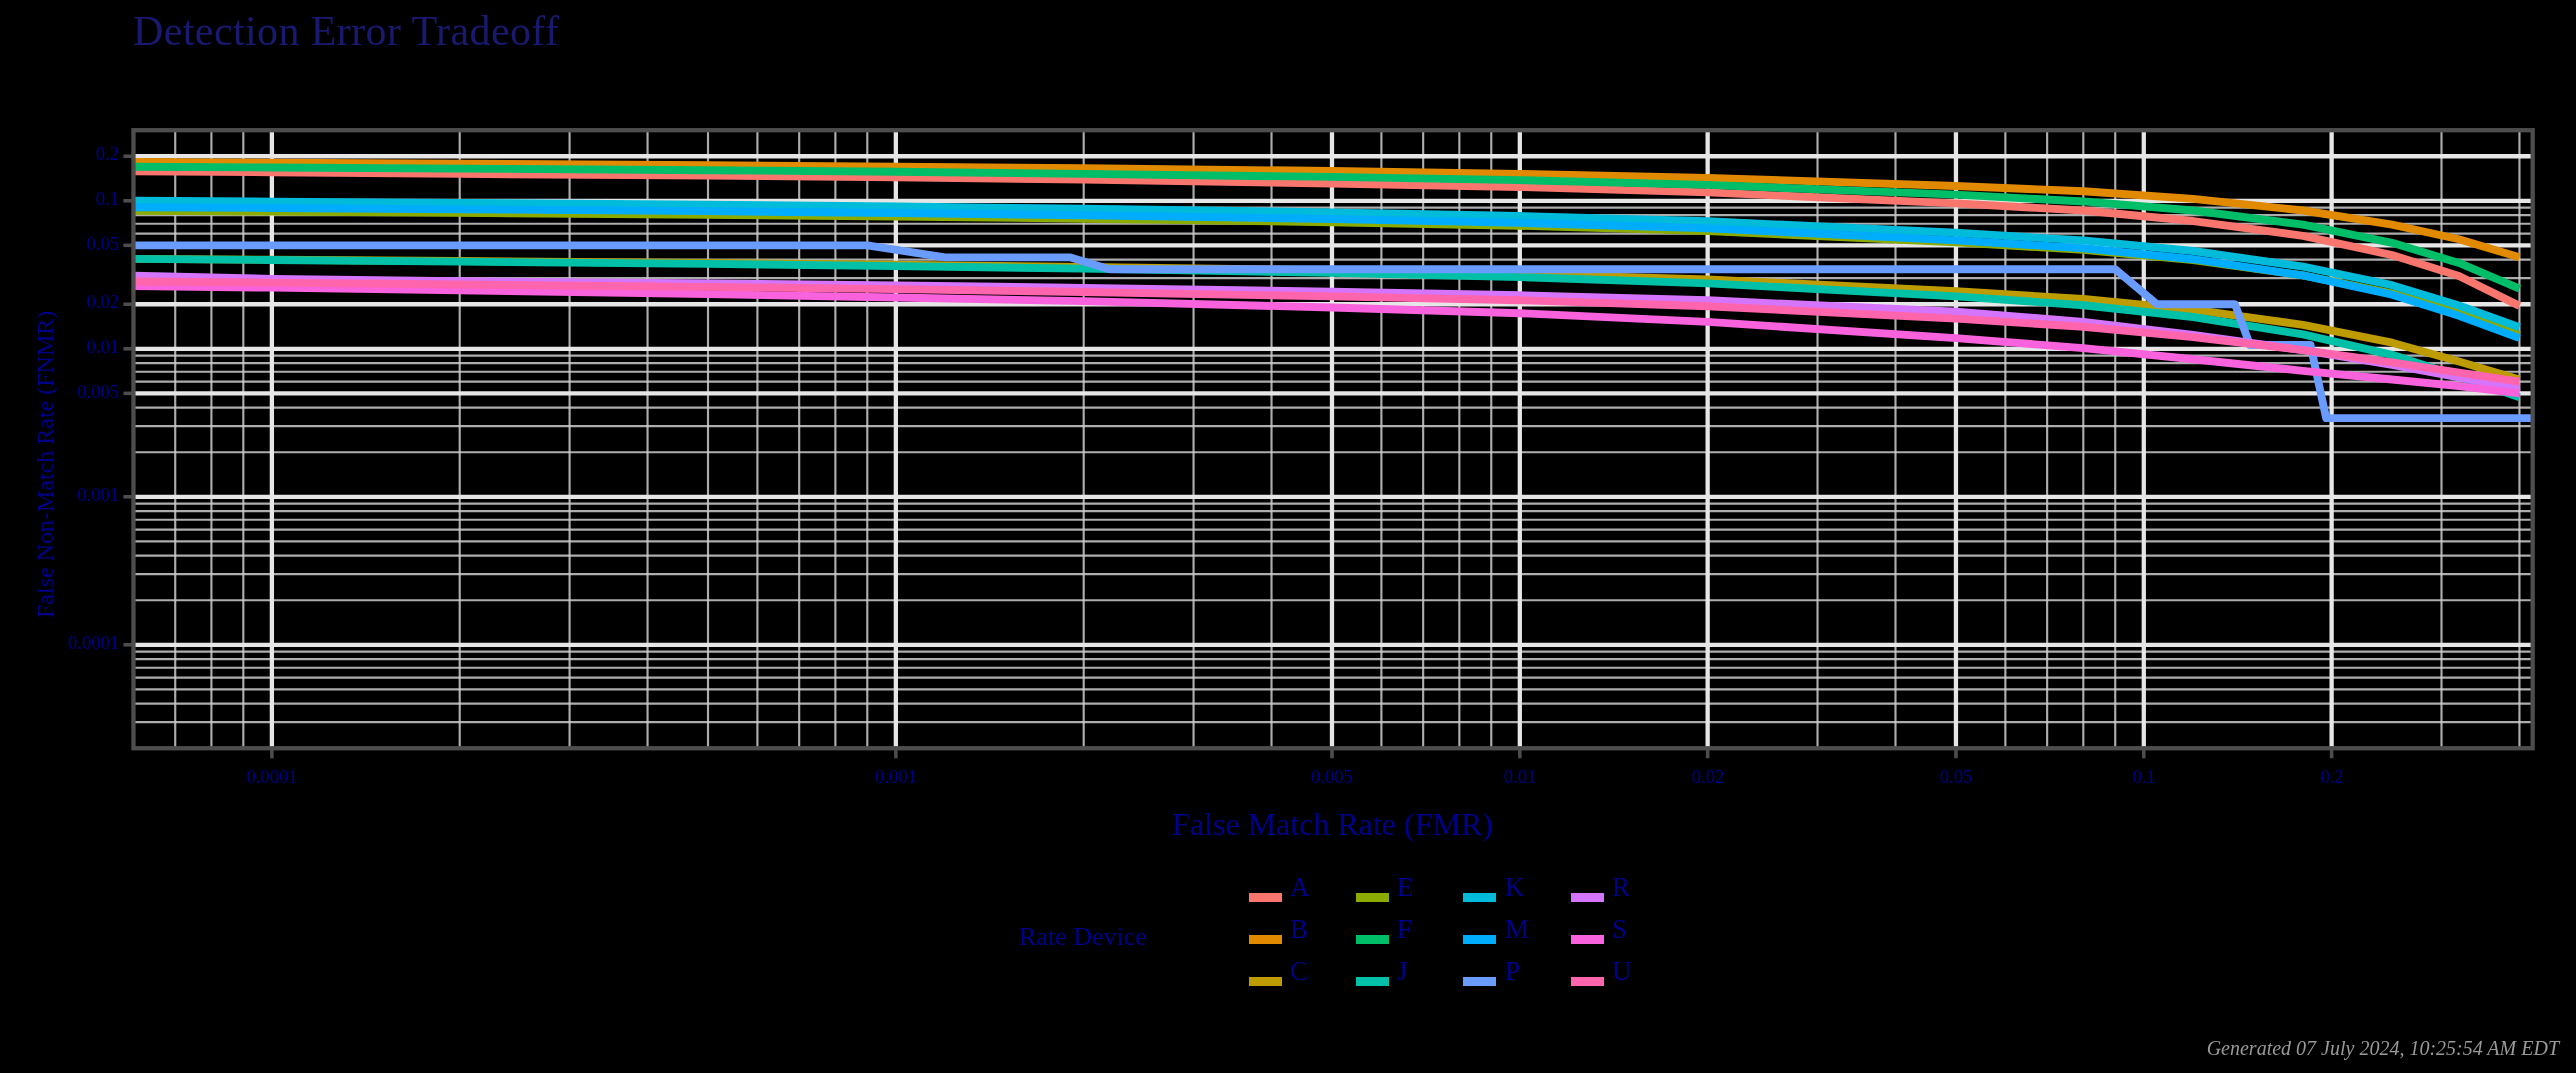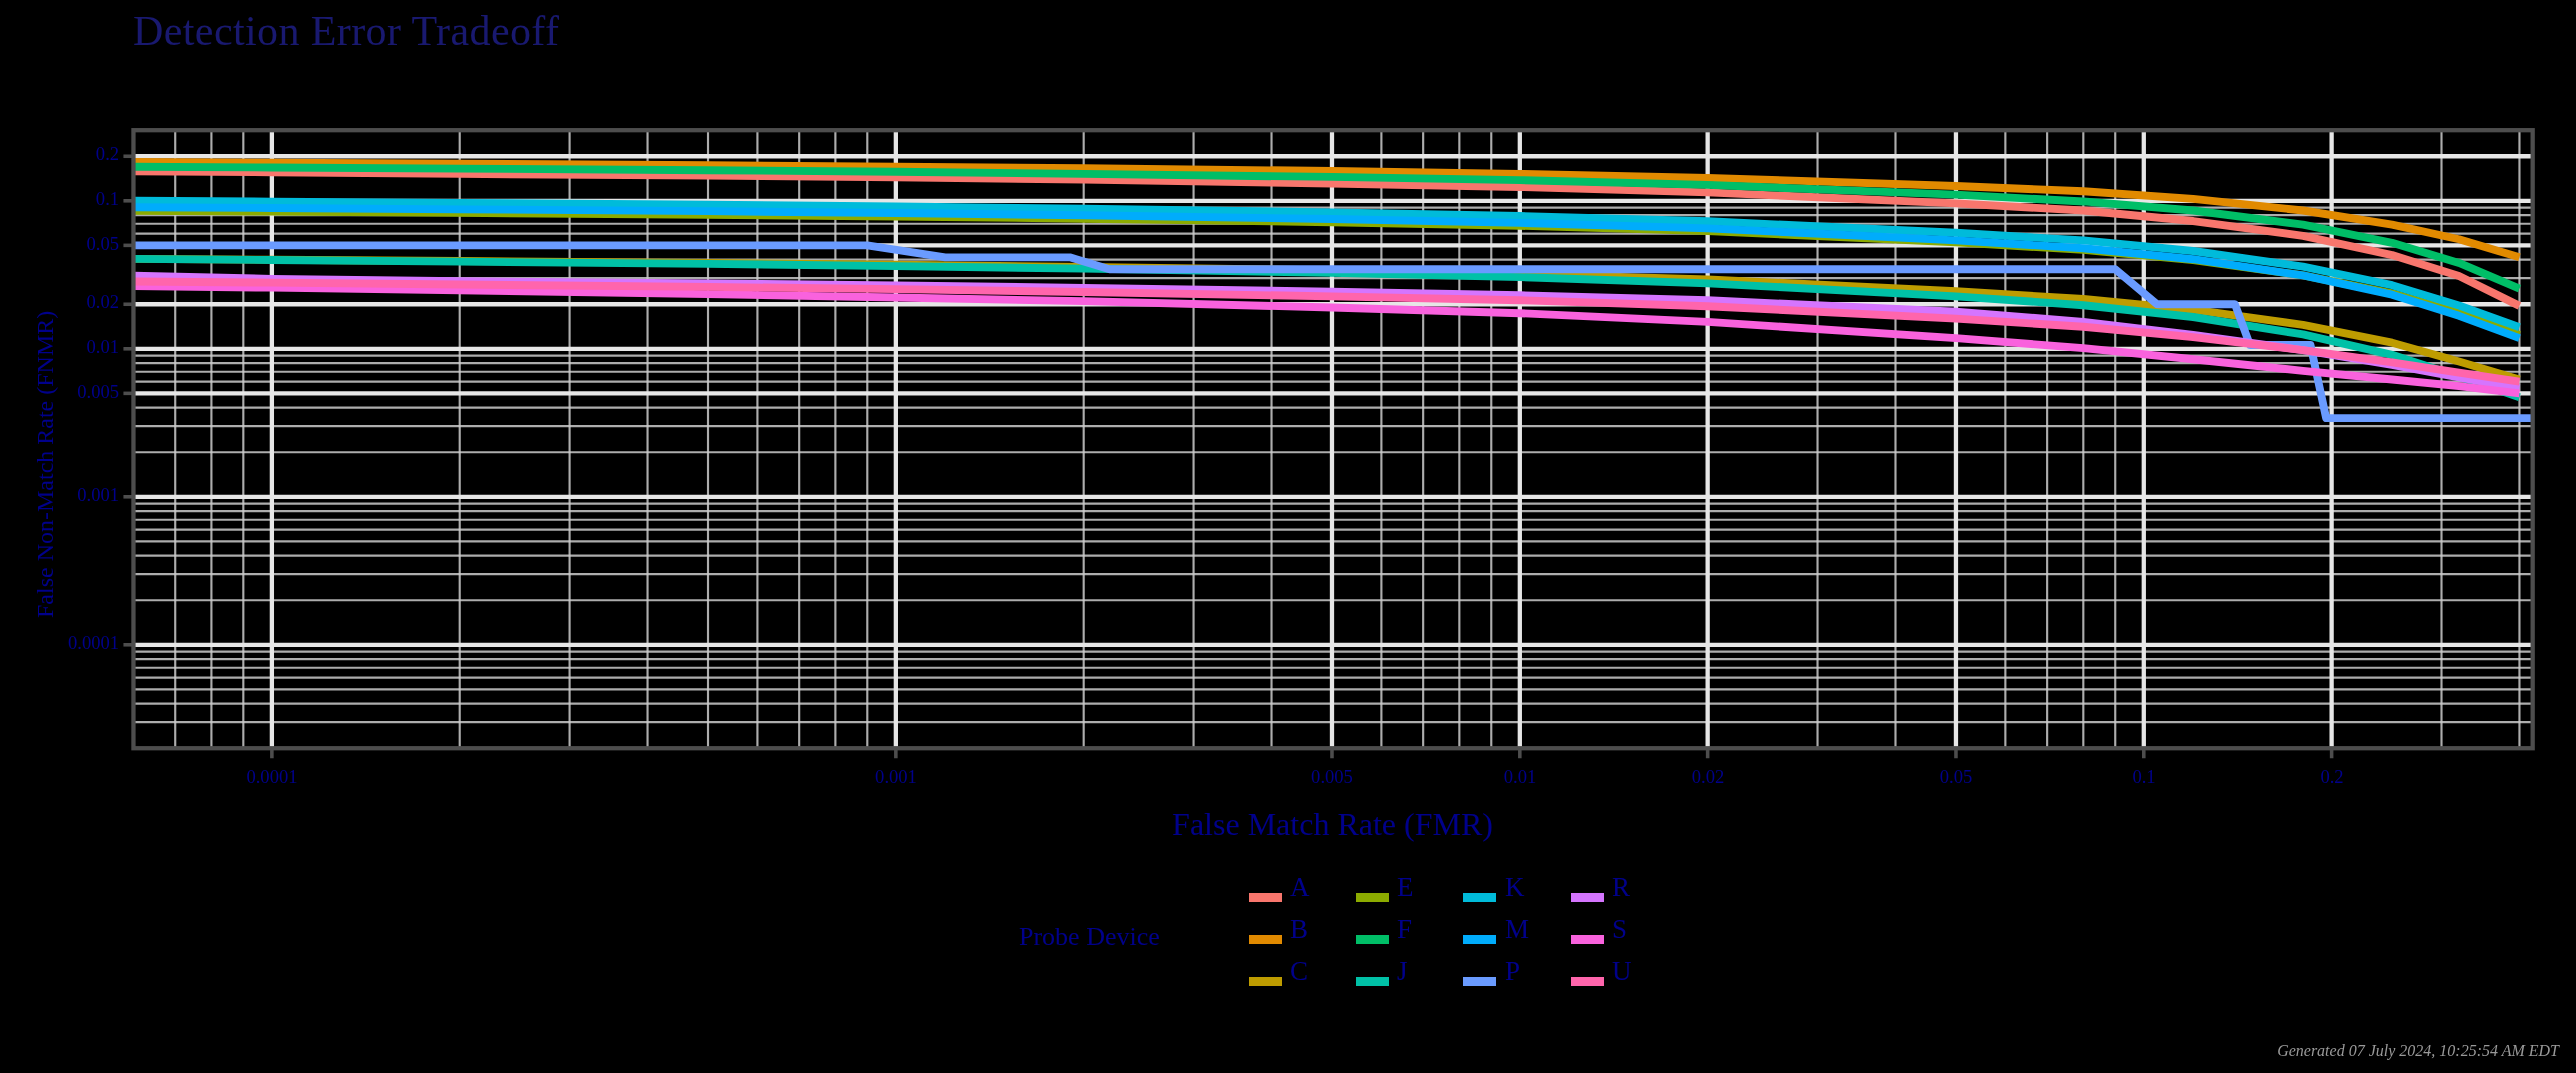--- a/index.html
+++ b/index.html
@@ -4,21 +4,21 @@
 <style>
   html,body{margin:0;padding:0;background:#000;}
   body{width:2576px;height:1073px;overflow:hidden;font-family:"Liberation Serif",serif;}
   #root{position:relative;width:2576px;height:1073px;background:#000000;}
   .ttl{position:absolute;left:133px;top:7.2px;font-size:42px;color:#191970;font-family:"Liberation Serif",serif;letter-spacing:0.4px;}
   .ylab{position:absolute;color:#00008B;font-size:24px;font-family:"Liberation Serif",serif;
         transform:rotate(-90deg);transform-origin:left top;white-space:nowrap;}
   .xlab{position:absolute;color:#00008B;font-size:32px;font-family:"Liberation Serif",serif;white-space:nowrap;}
   .tick{position:absolute;color:#00008B;font-size:18.6px;font-family:"Liberation Serif",serif;white-space:nowrap;}
   .ytick{text-align:right;}
-  .gen{position:absolute;right:17px;bottom:13px;color:#999999;font-size:16px;font-style:italic;
+  .gen{position:absolute;right:17px;bottom:13px;color:#999999;font-size:20px;font-style:italic;
        font-family:"Liberation Serif",serif;white-space:nowrap;}
   #plotsvg{position:absolute;left:0;top:0;}
   .lg-title{position:absolute;color:#00008B;font-size:26px;font-family:"Liberation Serif",serif;white-space:nowrap;}
   .lg-lab{position:absolute;color:#00008B;font-size:27px;font-family:"Liberation Serif",serif;white-space:nowrap;}
   .lg-key{position:absolute;height:8.6px;width:33px;}
 </style>
 </head>
 <body>
 
 <div id="root">
@@ -162,21 +162,21 @@
       <div class="tick ytick" style="left: -2.9px; top: 336px; width: 122px;">0.01</div>
       <div class="tick ytick" style="left: -2.9px; top: 381px; width: 122px;">0.005</div>
       <div class="tick ytick" style="left: -2.9px; top: 484px; width: 122px;">0.001</div>
       <div class="tick ytick" style="left: -2.9px; top: 632px; width: 122px;">0.0001</div>
     </div>
 
   <div class="xlab" id="xlabel" style="left: 1161px; top: 806px; width: 343px; text-align: center;">False Match Rate (FMR)</div>
   <div class="ylab" id="ylabel" style="left: 31.5px; top: 618px;">False Non-Match Rate (FNMR)</div>
 
   <div id="legend">
-    <div class="lg-title" id="lgtitle" style="left: 1019px; top: 922px;">Probe Device</div>
+    <div class="lg-title" id="lgtitle" style="left: 1019px; top: 922px;">Rate Device</div>
   <div class="lg-key" style="background: rgb(248, 118, 109); left: 1249px; top: 893px;"></div>
       <div class="lg-lab" style="left: 1290px; top: 872px;">A</div>
       <div class="lg-key" style="background: rgb(225, 138, 0); left: 1249px; top: 935px;"></div>
       <div class="lg-lab" style="left: 1290px; top: 914px;">B</div>
       <div class="lg-key" style="background: rgb(190, 156, 0); left: 1249px; top: 977px;"></div>
       <div class="lg-lab" style="left: 1290px; top: 956px;">C</div>
       <div class="lg-key" style="background: rgb(140, 171, 0); left: 1356px; top: 893px;"></div>
       <div class="lg-lab" style="left: 1397px; top: 872px;">E</div>
       <div class="lg-key" style="background: rgb(0, 190, 103); left: 1356px; top: 935px;"></div>
       <div class="lg-lab" style="left: 1397px; top: 914px;">F</div>

